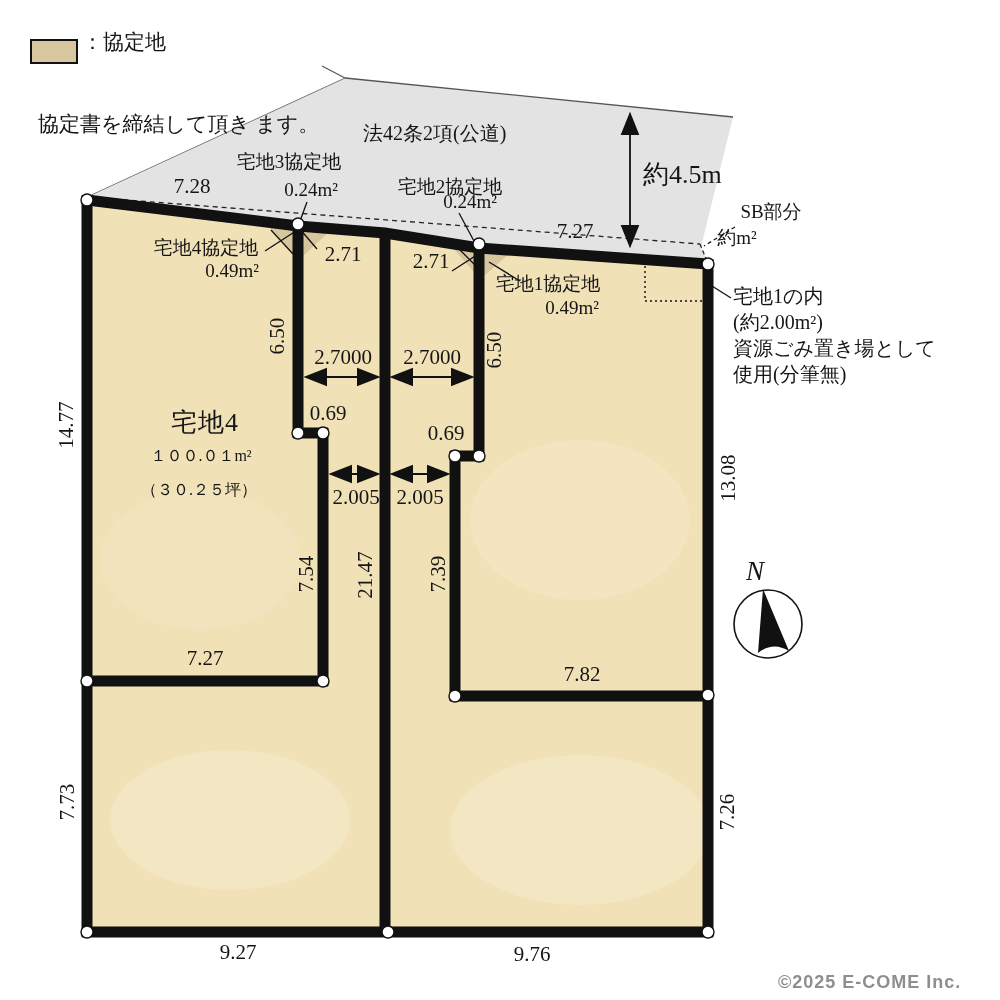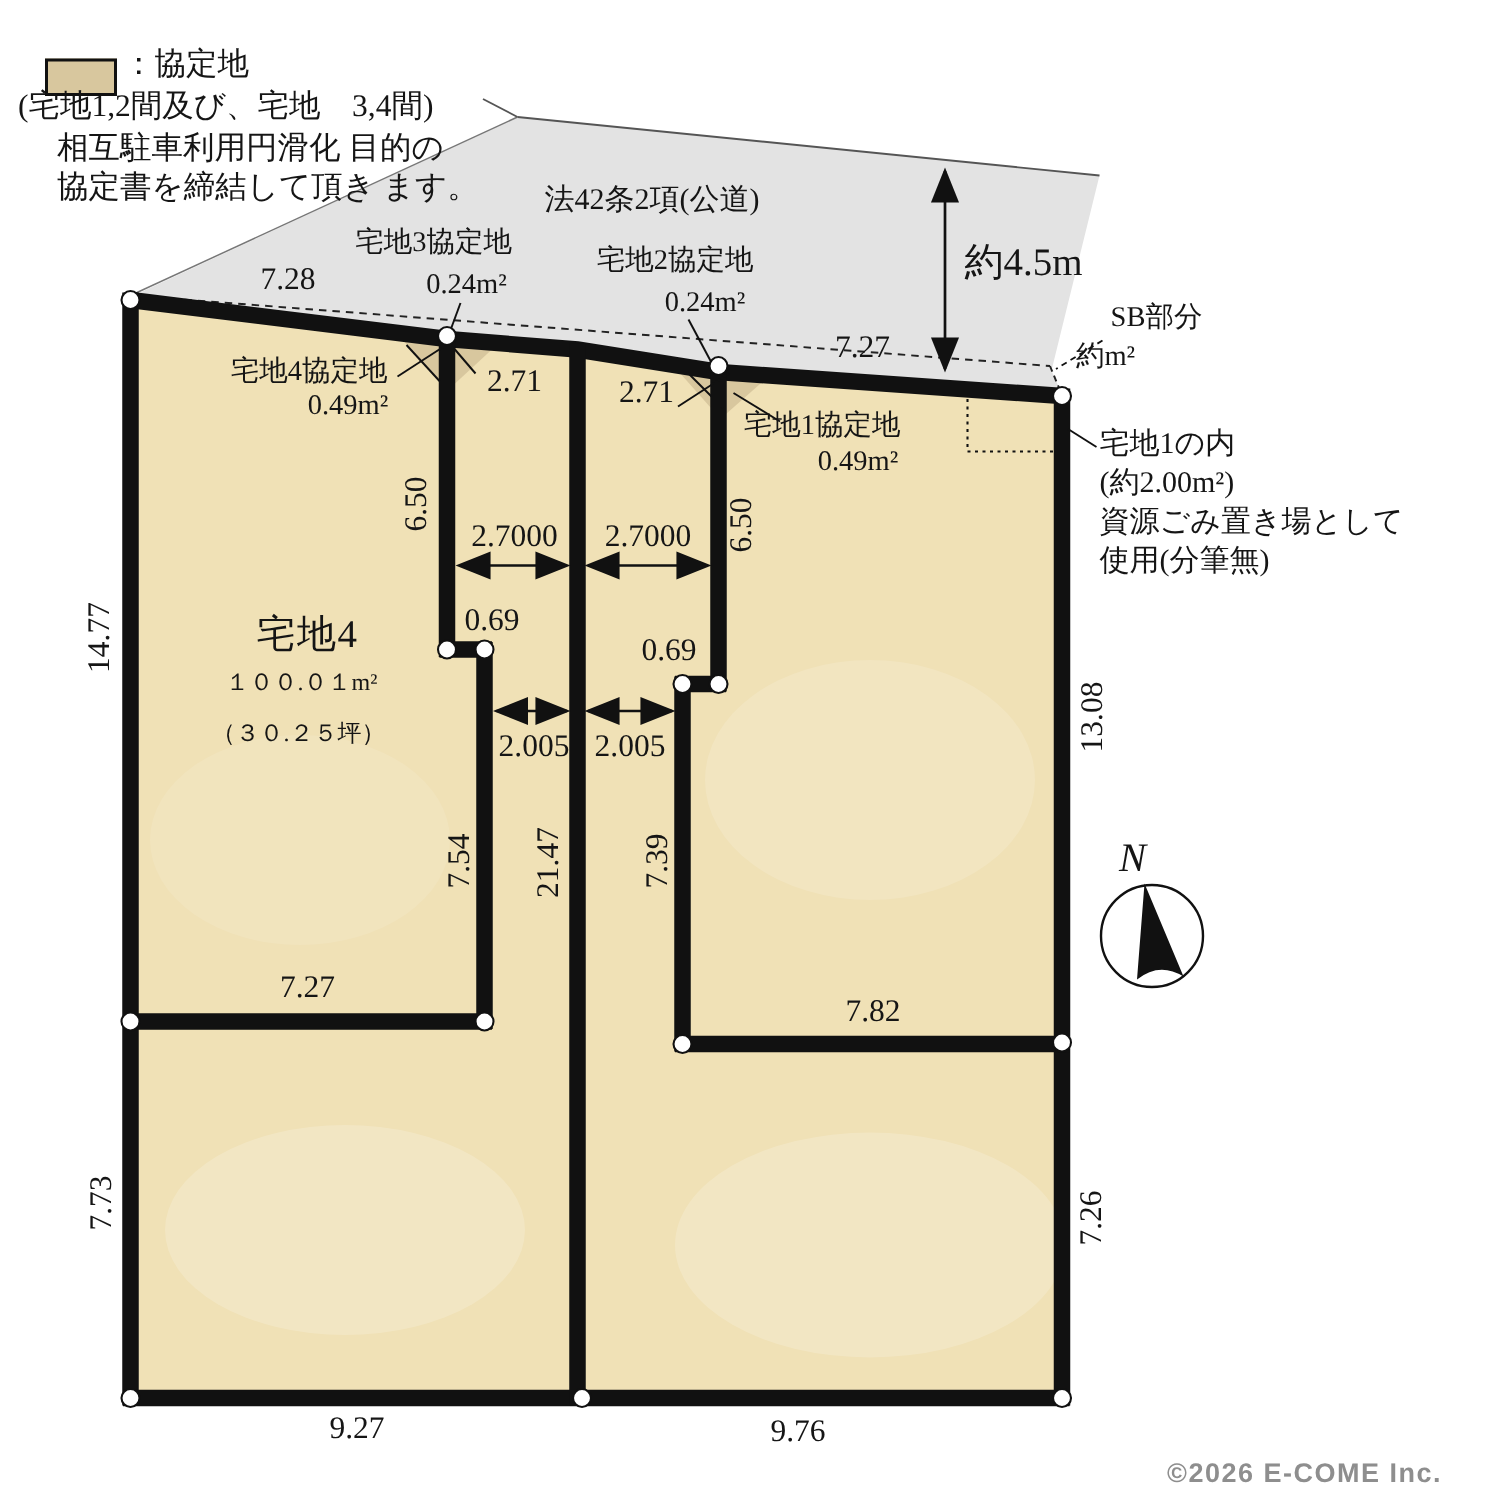--- a/index.html
+++ b/index.html
@@ -126,37 +126,35 @@
     </g>
 
     <g>
       <circle cx="768" cy="624" r="34" fill="#fff" stroke="#111" stroke-width="1.6"></circle>
       <path d="M763,589 L789,651 Q773,641 758,653 Z" fill="#111"></path>
     </g>
   </svg>
 
   <div class="legend-swatch"></div>
   <div class="lbl anchor-left legend-line" style="left:82px;top:30px;">：協定地</div>
-  <div class="lbl anchor-left legend-line" style="left:12px;top:58px;">(宅地1,2間及び、宅地　3,4間)</div>
-  <div class="lbl anchor-left legend-line" style="left:38px;top:86px;">相互駐車利用円滑化 目的の</div>
   <div class="lbl anchor-left legend-line" style="left:38px;top:112px;">協定書を締結して頂き ます。</div>
 
   <div class="lbl anchor-left road-label" style="left:363px;top:122px;">法42条2項(公道)</div>
   <div class="lbl anchor-left road-width" style="left:643px;top:160px;">約4.5m</div>
   <div class="lbl small" style="left:739px;top:212px;margin-left:32px;">SB部分</div>
   <div class="lbl small" style="left:737px;top:238px;">約m²</div>
 
   <div class="lbl anchor-left note" style="left:733px;top:283px;">宅地1の内</div>
   <div class="lbl anchor-left note" style="left:733px;top:309px;">(約2.00m²)</div>
   <div class="lbl anchor-left note" style="left:733px;top:335px;">資源ごみ置き場として</div>
   <div class="lbl anchor-left note" style="left:733px;top:361px;">使用(分筆無)</div>
 
   <div class="lbl small" style="left:289px;top:162px;">宅地3協定地</div>
   <div class="lbl small" style="left:311px;top:190px;">0.24m²</div>
-  <div class="lbl small" style="left:450px;top:174px;">宅地2協定地</div>
+  <div class="lbl small" style="left:450px;top:187px;">宅地2協定地</div>
   <div class="lbl small" style="left:470px;top:202px;">0.24m²</div>
   <div class="lbl small" style="left:206px;top:248px;">宅地4協定地</div>
   <div class="lbl small" style="left:232px;top:271px;">0.49m²</div>
   <div class="lbl small" style="left:548px;top:284px;">宅地1協定地</div>
   <div class="lbl small" style="left:572px;top:308px;">0.49m²</div>
 
   <div class="lbl plot-name" style="left:205px;top:423px;">宅地4</div>
   <div class="lbl plot-area" style="left:201px;top:456px;">１００.０１m²</div>
   <div class="lbl plot-area" style="left:199px;top:490px;">（３０.２５坪）</div>
 
@@ -180,15 +178,15 @@
   <div class="lbl vlbl dim" style="left:277px;top:336px;">6.50</div>
   <div class="lbl vlbl dim" style="left:494px;top:350px;">6.50</div>
   <div class="lbl vlbl dim" style="left:306px;top:574px;">7.54</div>
   <div class="lbl vlbl dim" style="left:365px;top:575px;">21.47</div>
   <div class="lbl vlbl dim" style="left:438px;top:574px;">7.39</div>
   <div class="lbl vlbl dim" style="left:728px;top:478px;">13.08</div>
   <div class="lbl vlbl dim" style="left:727px;top:812px;">7.26</div>
 
   <div class="lbl compass-n" style="left:755px;top:572px;">N</div>
 
-  <div class="lbl anchor-left copyright" style="left:778px;top:972px;">©2026  E-COME Inc.</div>
+  <div class="lbl anchor-left copyright" style="left:778px;top:972px;">©2025  E-COME Inc.</div>
 
 </div>
 
 </body></html>

